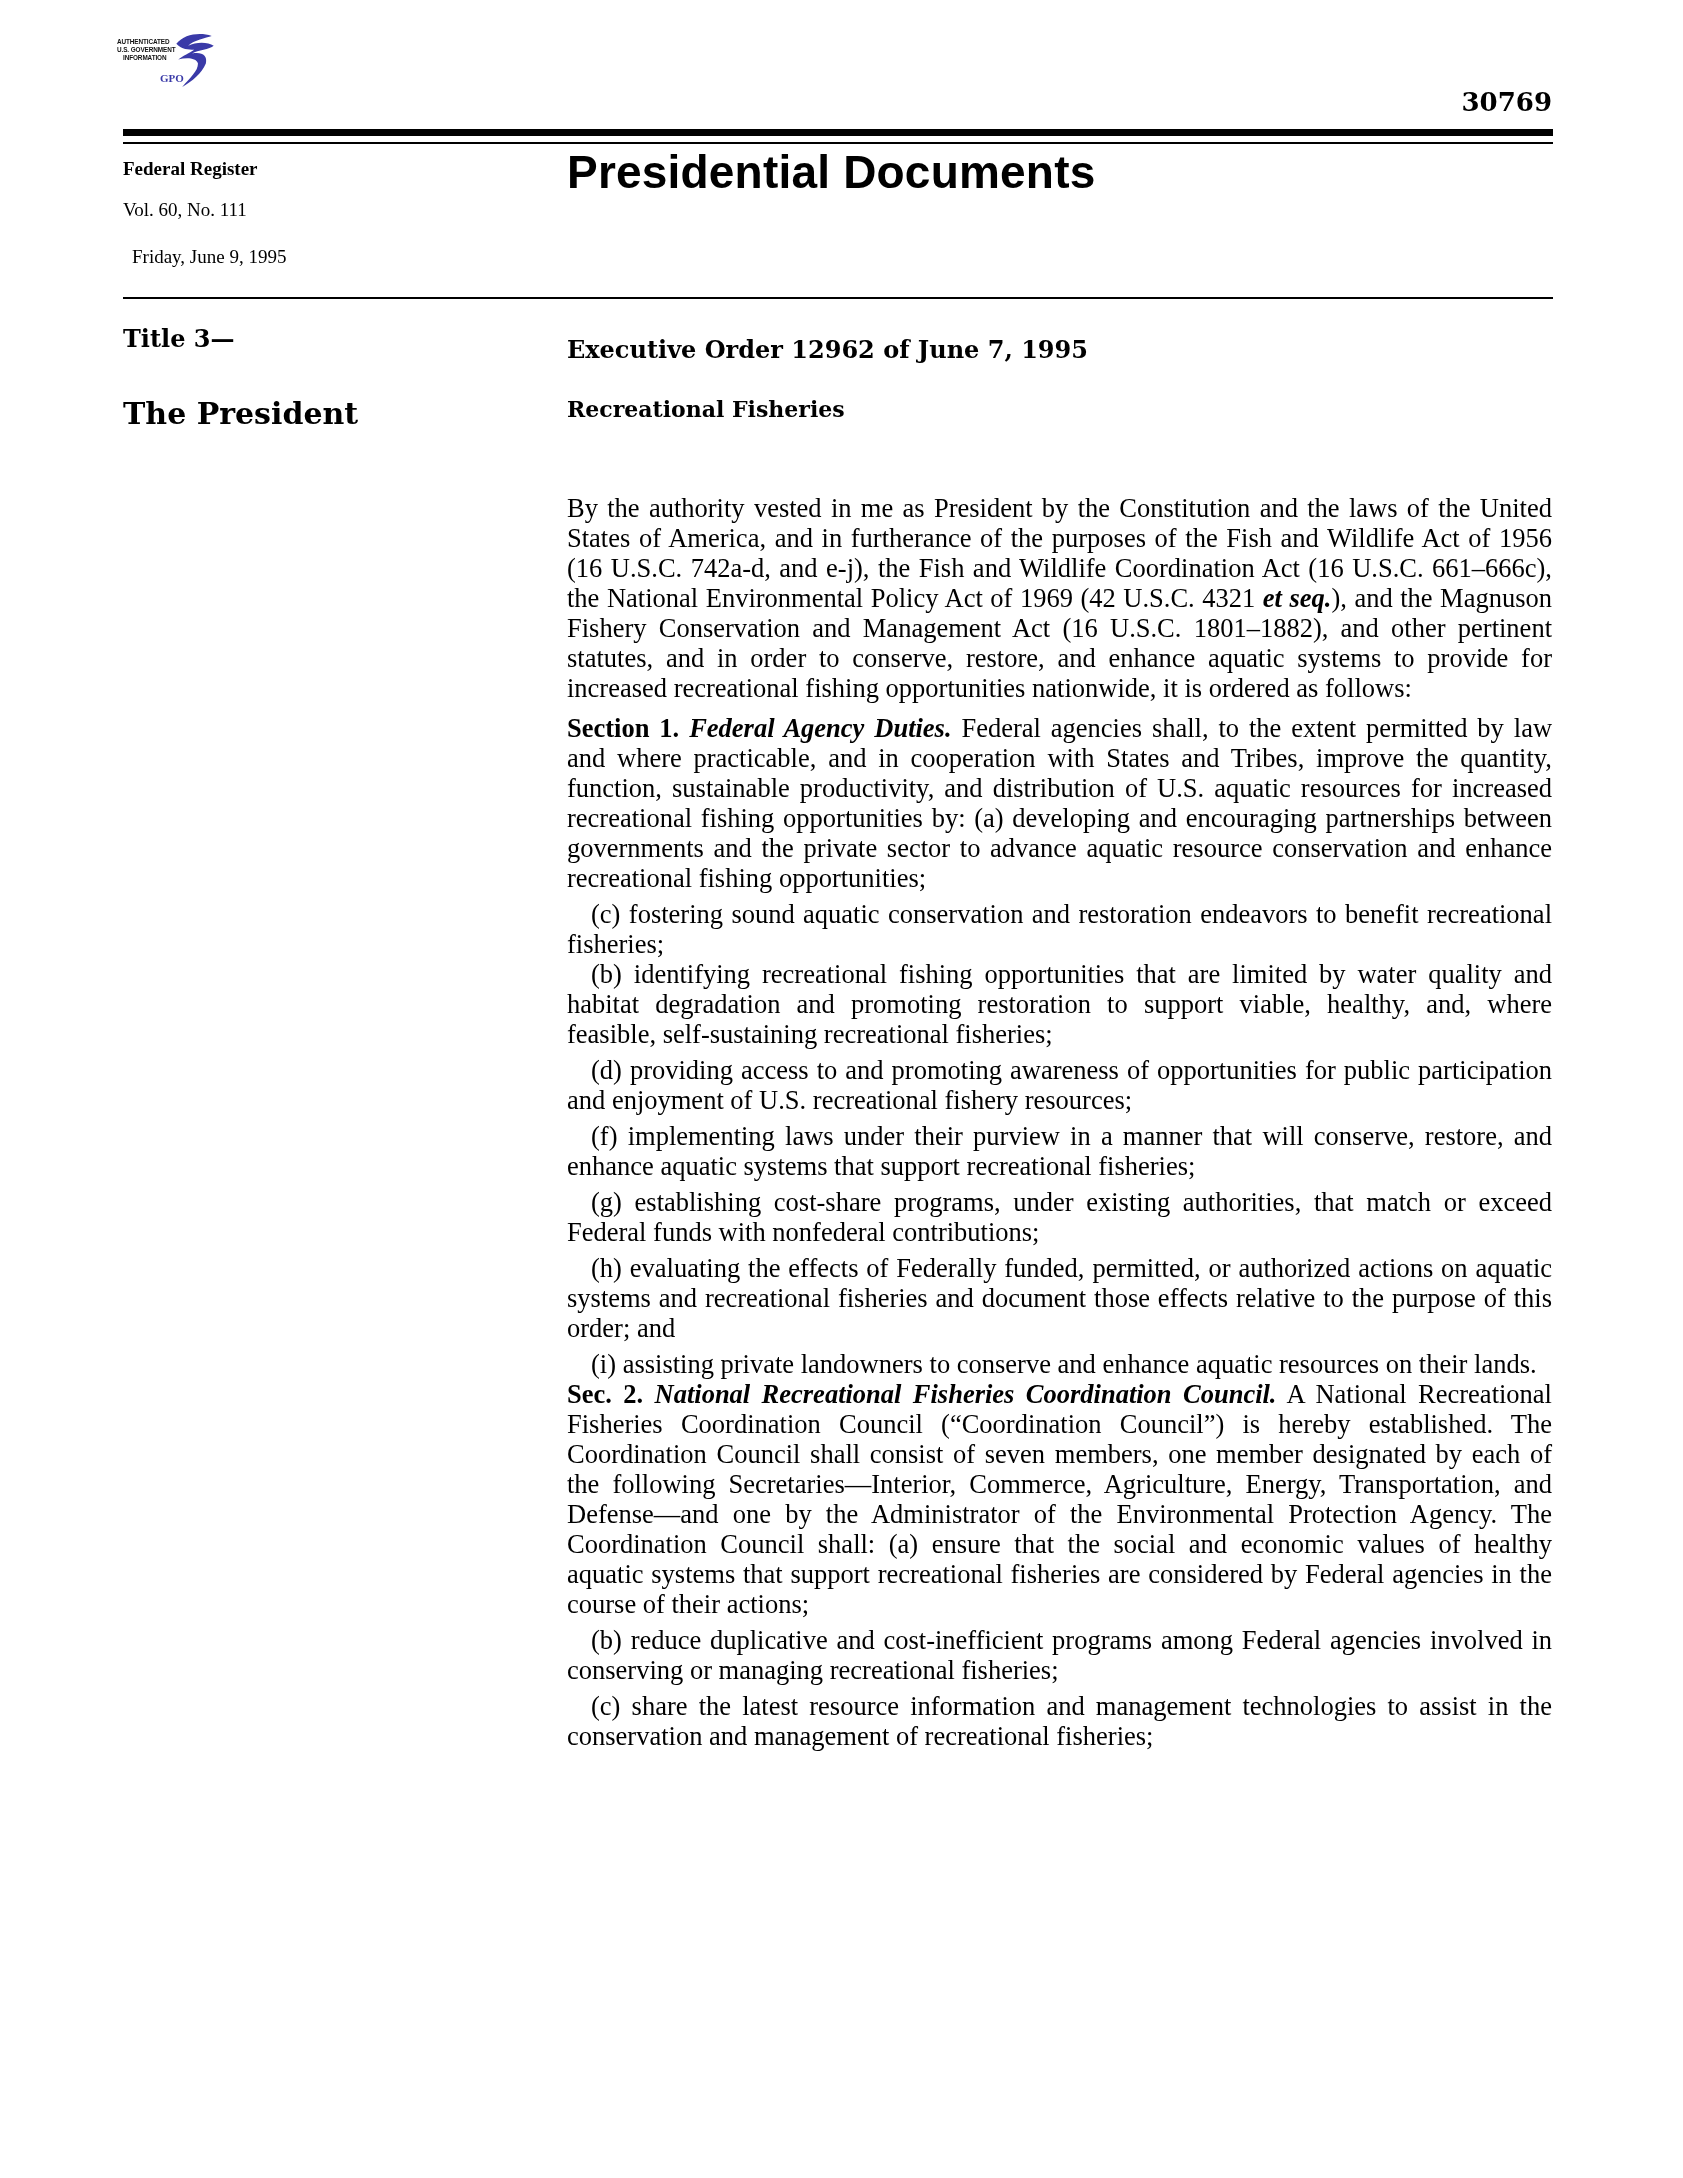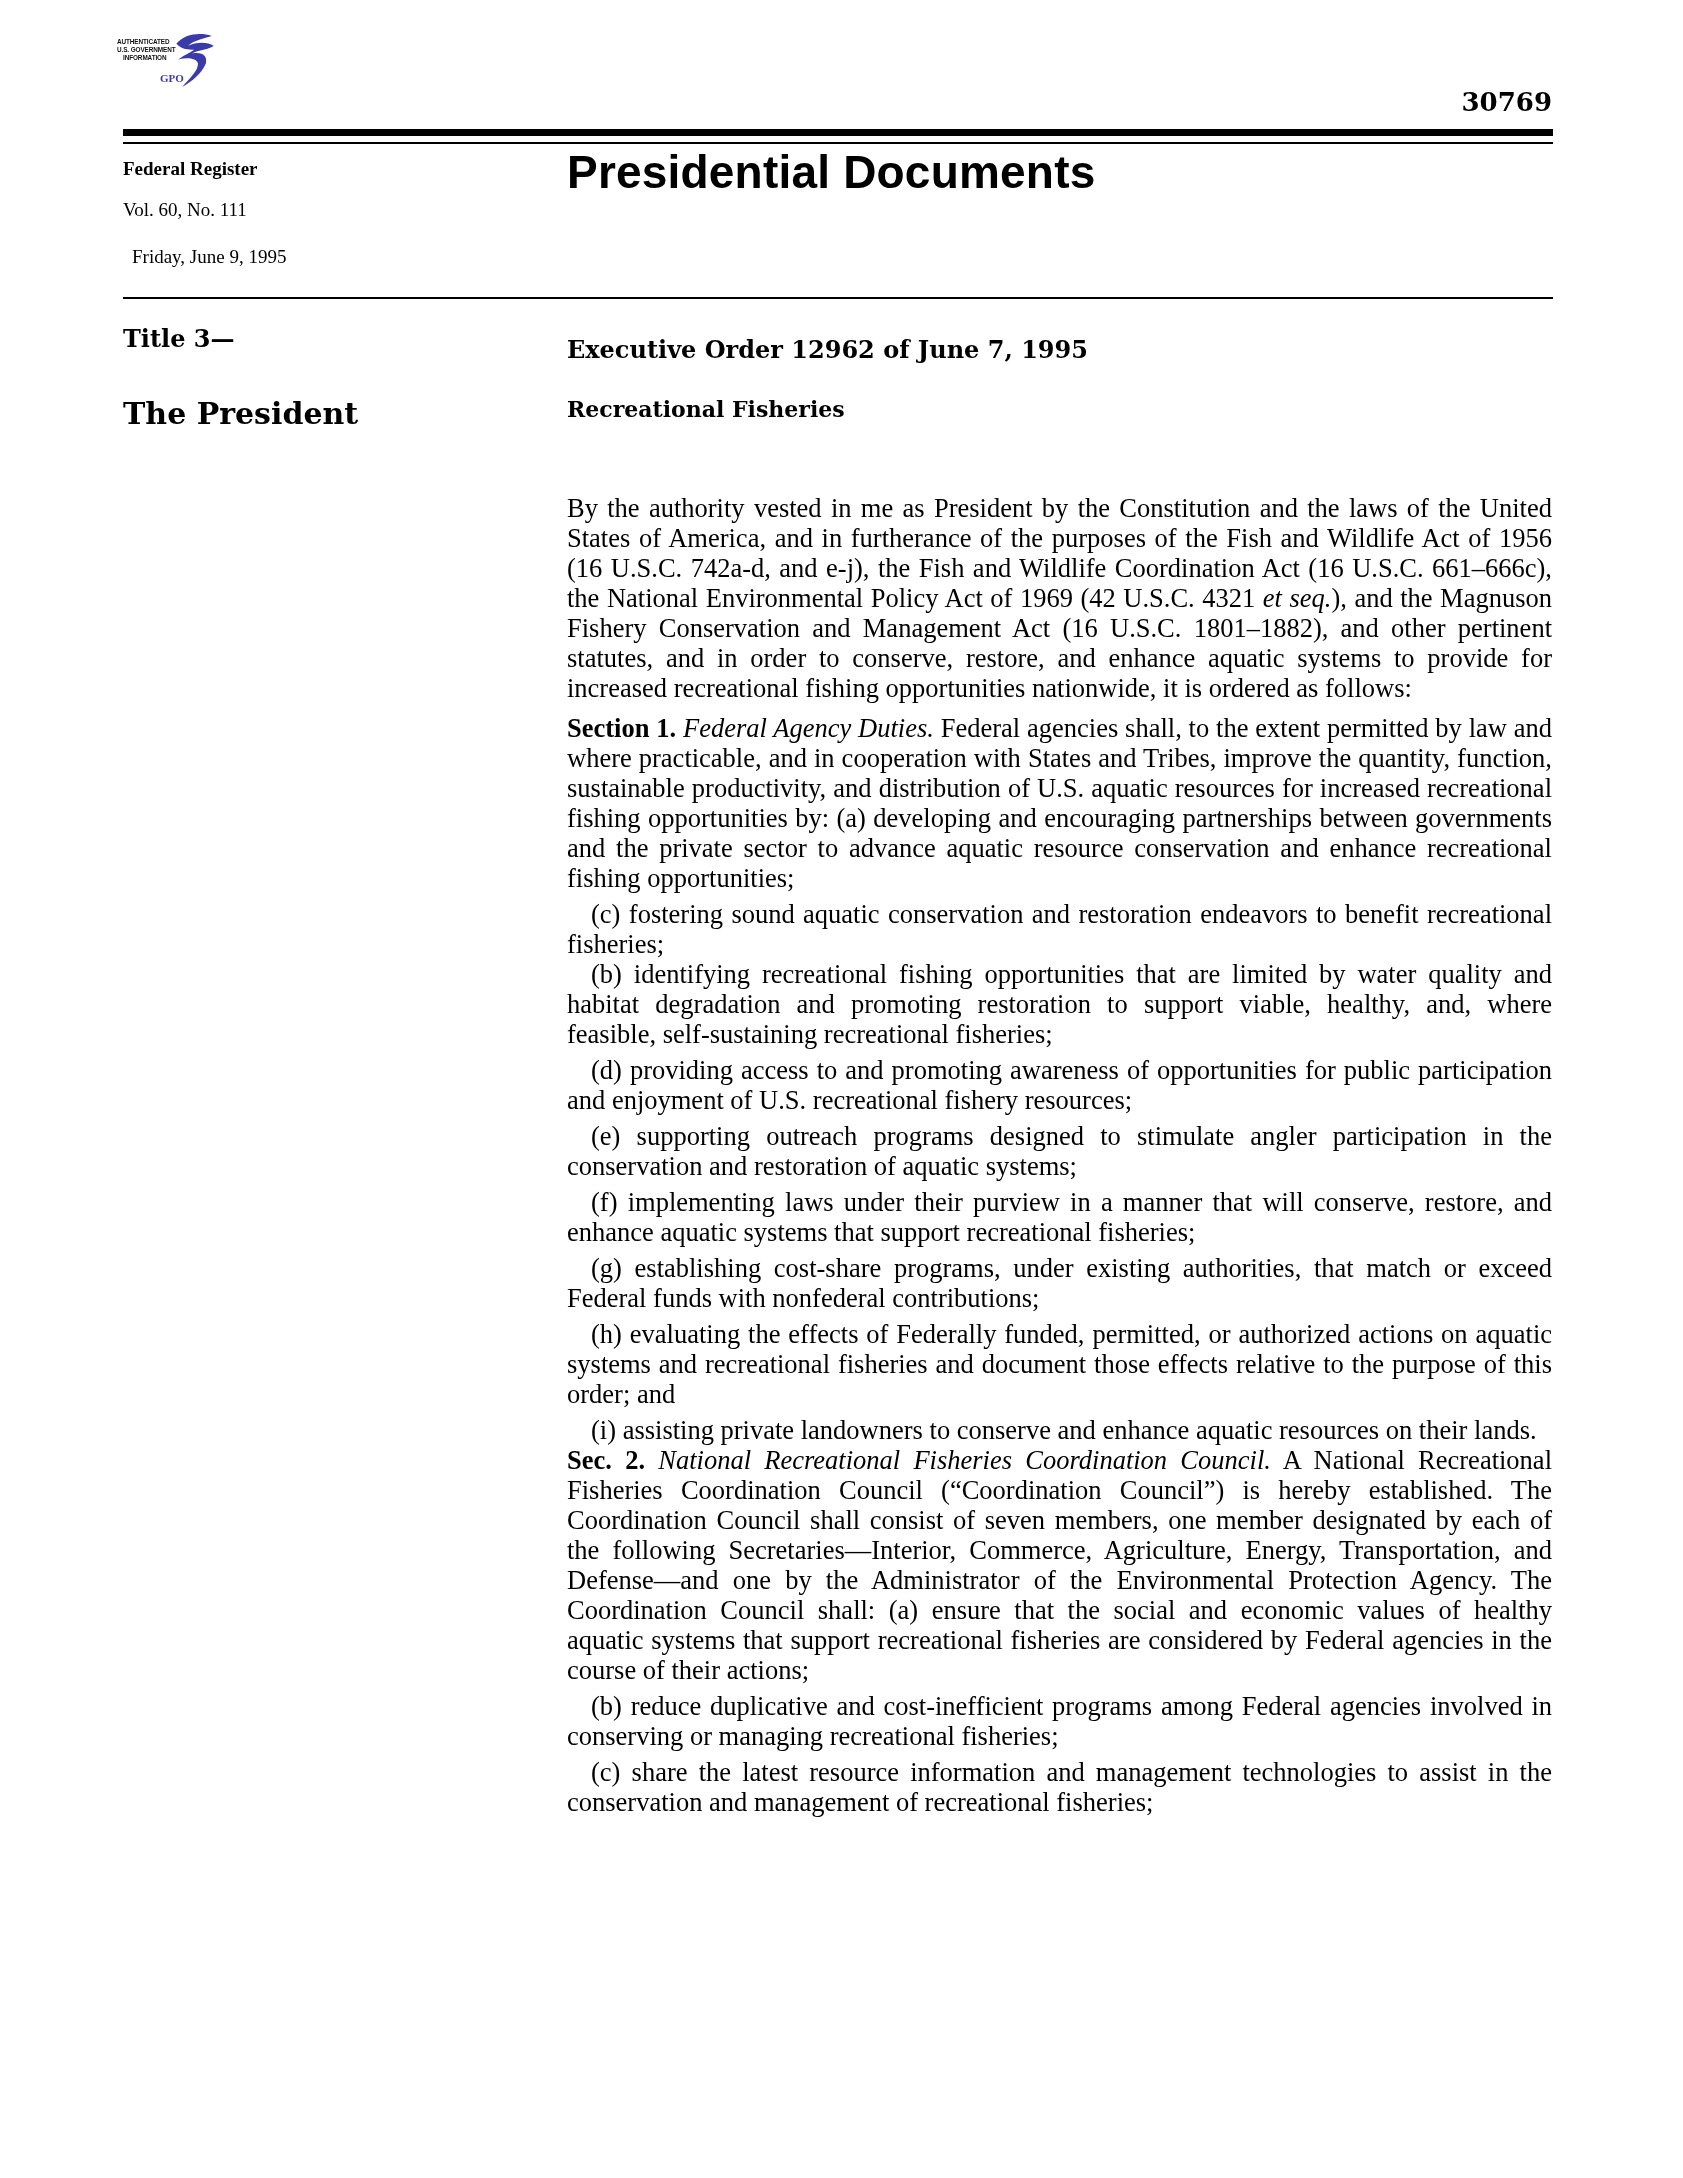--- a/index.html
+++ b/index.html
@@ -18,21 +18,21 @@
   .heading-main { position: absolute; left: 567px; top: 145px; font-family: "Liberation Sans", sans-serif; font-weight: bold; font-size: 46px; letter-spacing: 0.2px; }
   .title-num { position: absolute; left: 123px; top: 324px; font-family: "DejaVu Serif", serif; font-weight: bold; font-size: 24px; }
   .title-name { position: absolute; left: 123px; top: 396px; font-family: "DejaVu Serif", serif; font-weight: bold; font-size: 30px; }
   .eo-line { position: absolute; left: 567px; top: 335px; font-family: "DejaVu Serif", serif; font-weight: bold; font-size: 24px; }
   .eo-title { position: absolute; left: 567px; top: 396px; font-family: "DejaVu Serif", serif; font-weight: bold; font-size: 22px; }
   .body-text { position: absolute; left: 567px; top: 493px; width: 985px; font-family: "Liberation Serif", serif; font-size: 26.5px; line-height: 30px; text-align: justify; hyphens: manual; }
   .body-text p { margin: 0; }
   .body-text p.gap { margin-top: 6px; }
   .indent { text-indent: 24px; }
   .sec-label { font-weight: bold; margin-top: 29px; }
-  .it { font-style: italic; }
+  .it { font-style: italic; font-weight: bold; }
 </style>
 </head>
 <body>
 
 <div class="logo">
   <div class="logo-text">
     <div>AUTHENTICATED</div>
     <div>U.S. GOVERNMENT</div>
     <div style="padding-left:6px">INFORMATION</div>
   </div>
@@ -58,21 +58,20 @@
 <div class="eo-line">Executive Order 12962 of June 7, 1995</div>
 <div class="eo-title">Recreational Fisheries</div>
 
 <div class="body-text">
   <p><span>By the authority vested in me as President by the Constitution and the laws of the United States of America, and in furtherance of the purposes of the Fish and Wildlife Act of 1956 (16 U.S.C. 742a-d, and e-j), the Fish and Wildlife Coordination Act (16 U.S.C. 661–666c), the National Environmental Policy Act of 1969 (42 U.S.C. 4321 </span><span class="it">et seq.</span><span>), and the Magnuson Fishery Conservation and Management Act (16 U.S.C. 1801–1882), and other pertinent statutes, and in order to conserve, restore, and enhance aquatic systems to provide for increased recreational fishing opportunities nationwide, it is ordered as follows:</span></p>
 
   <p class="gap" style="margin-top:10px"><span class="sec-label">Section 1.</span> <span class="it">Federal Agency Duties.</span><span> Federal agencies shall, to the extent permitted by law and where practicable, and in cooperation with States and Tribes, improve the quantity, function, sustainable productivity, and distribution of U.S. aquatic resources for increased recreational fishing opportunities by: (a) developing and encouraging partnerships between governments and the private sector to advance aquatic resource conservation and enhance recreational fishing opportunities;</span></p>
   <p class="indent gap">(c) fostering sound aquatic conservation and restoration endeavors to benefit recreational fisheries;</p>
   <p class="indent">(b) identifying recreational fishing opportunities that are limited by water quality and habitat degradation and promoting restoration to support viable, healthy, and, where feasible, self-sustaining recreational fisheries;</p>
   <p class="indent gap">(d) providing access to and promoting awareness of opportunities for public participation and enjoyment of U.S. recreational fishery resources;</p>
-  <p class="indent gap">(e) supporting outreach programs designed to stimulate angler participation in the conservation and restoration of aquatic systems;</p>
   <p class="indent gap">(f) implementing laws under their purview in a manner that will conserve, restore, and enhance aquatic systems that support recreational fisheries;</p>
   <p class="indent gap">(g) establishing cost-share programs, under existing authorities, that match or exceed Federal funds with nonfederal contributions;</p>
   <p class="indent gap">(h) evaluating the effects of Federally funded, permitted, or authorized actions on aquatic systems and recreational fisheries and document those effects relative to the purpose of this order; and</p>
   <p class="indent gap">(i) assisting private landowners to conserve and enhance aquatic resources on their lands.</p>
 
   <p><span class="sec-label">Sec. 2.</span> <span class="it">National Recreational Fisheries Coordination Council.</span><span> A National Recreational Fisheries Coordination Council (“Coordination Council”) is hereby established. The Coordination Council shall consist of seven members, one member designated by each of the following Secretaries—Interior, Commerce, Agriculture, Energy, Transportation, and Defense—and one by the Administrator of the Environmental Protection Agency. The Coordination Council shall: (a) ensure that the social and economic values of healthy aquatic systems that support recreational fisheries are considered by Federal agencies in the course of their actions;</span></p>
   <p class="indent gap">(b) reduce duplicative and cost-inefficient programs among Federal agencies involved in conserving or managing recreational fisheries;</p>
   <p class="indent gap">(c) share the latest resource information and management technologies to assist in the conservation and management of recreational fisheries;</p>
 </div>
 

